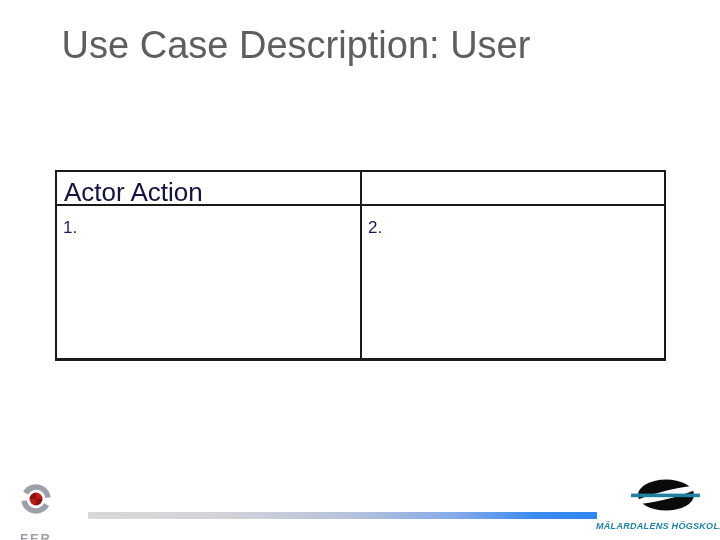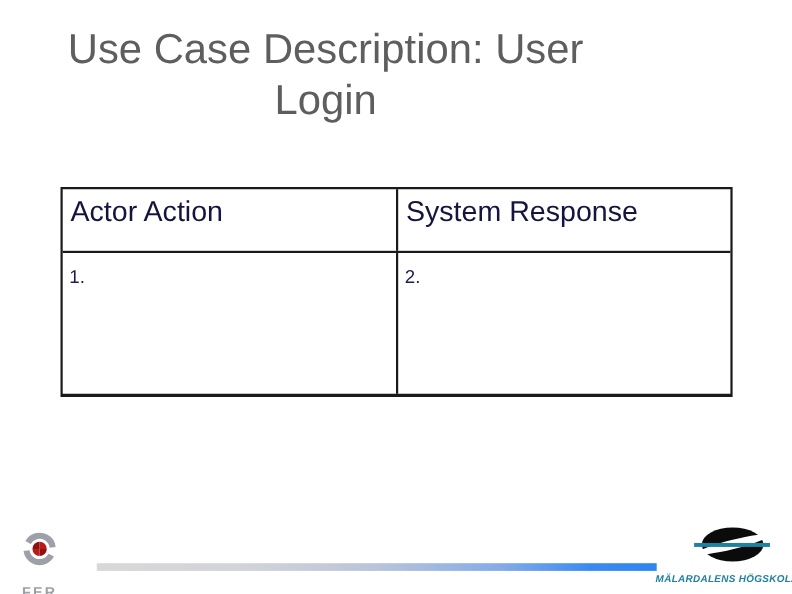--- a/index.html
+++ b/index.html
@@ -7,21 +7,21 @@
   .slide { position:relative; width:720px; height:540px; background:#ffffff; overflow:hidden; }
 
   
   .title { position:absolute; top:22px; left:0; width:592px; text-align:center;
            color:#5e5e5e; font-size:38px; line-height:47px; font-weight:400; }
 
   
   .uc-table { position:absolute; left:55px; top:170px; width:611px; height:191px;
               border:2px solid #1a1a1a; border-bottom-width:3px;
               display:flex; flex-direction:column; background:#ffffff; }
-  .uc-row-head { display:flex; height:58px; border-bottom:2px solid #1a1a1a; flex:0 0 auto; }
+  .uc-row-head { display:flex; height:34px; border-bottom:2px solid #1a1a1a; flex:0 0 auto; }
   .uc-row-body { display:flex; flex:1 1 auto; }
   .col-a { width:305px; border-right:2px solid #1a1a1a; }
   .col-b { flex:1; }
   .head-cell { font-size:26px; color:#14143e; padding:5px 0 0 7px; white-space:nowrap; }
   .body-cell { display:grid; grid-template-columns:46px 1fr; align-items:start;
                padding:9px 6px 0 3px; font-size:17px; line-height:25px; color:#1d1d52; }
   .num { padding-left:3px; }
   .cell-text { white-space:pre-line; }
 
   
@@ -41,27 +41,25 @@
               color:#1f809f; font-size:9px; font-weight:700; font-style:italic;
               letter-spacing:0.3px; white-space:nowrap; }
 </style>
 </head>
 <body>
 
 <div class="slide">
 
   <div class="title">
     <div>Use Case Description: User</div>
-    <div>Login</div>
   </div>
 
   <div class="uc-table">
     <div class="uc-row-head">
       <div class="col-a head-cell">Actor Action</div>
-      <div class="col-b head-cell">System Response</div>
     </div>
     <div class="uc-row-body">
       <div class="col-a body-cell">
         <span class="num">1.</span>
       </div>
       <div class="col-b body-cell">
         <span class="num">2.</span>
       </div>
     </div>
   </div>

